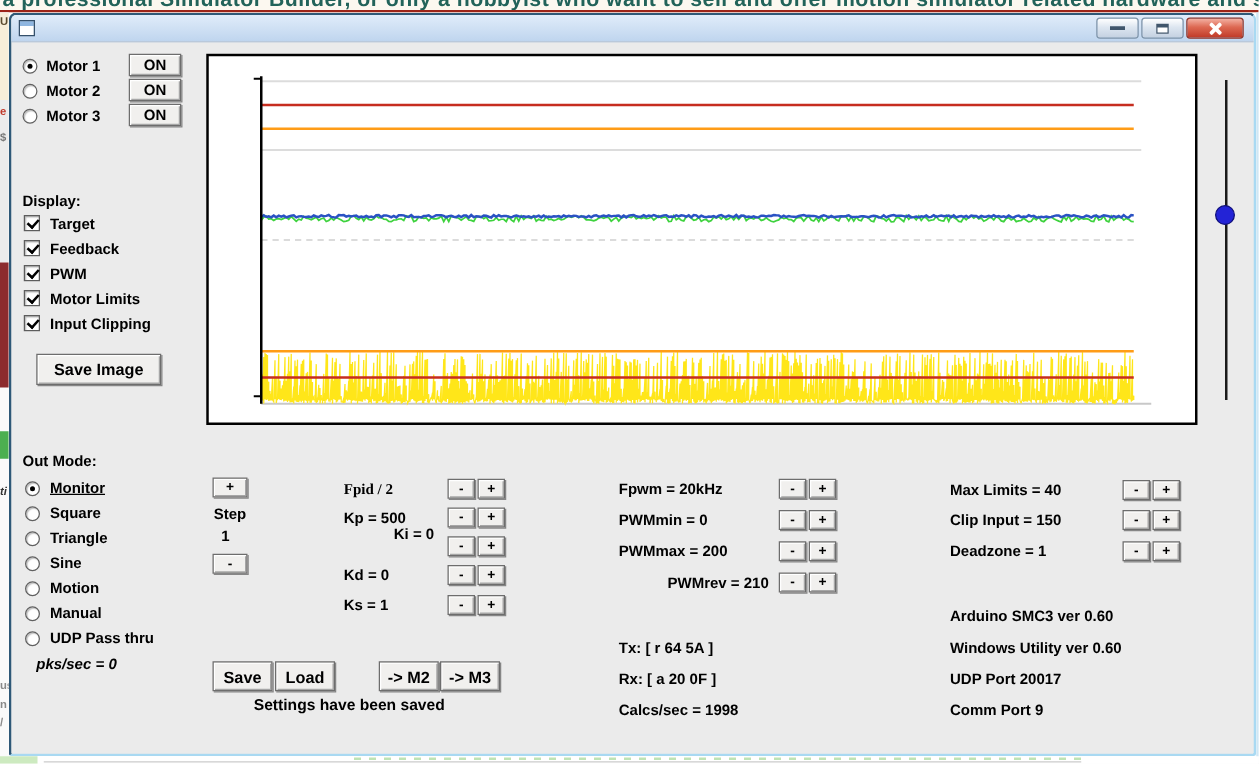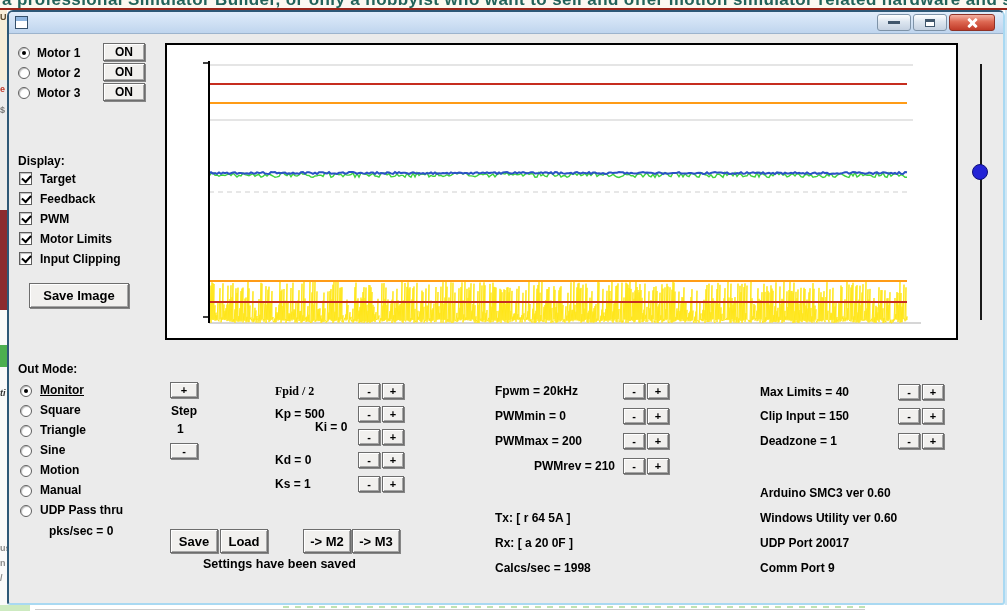--- a/index.html
+++ b/index.html
@@ -163,21 +163,21 @@
   <span class="radio" style="left:20px;top:425px;"></span>
   <span class="lbl" style="left:40px;top:423px;">Triangle</span>
   <span class="radio" style="left:20px;top:445px;"></span>
   <span class="lbl" style="left:40px;top:443px;">Sine</span>
   <span class="radio" style="left:20px;top:465px;"></span>
   <span class="lbl" style="left:40px;top:463px;">Motion</span>
   <span class="radio" style="left:20px;top:485px;"></span>
   <span class="lbl" style="left:40px;top:483px;">Manual</span>
   <span class="radio" style="left:20px;top:505px;"></span>
   <span class="lbl" style="left:40px;top:503px;">UDP Pass thru</span>
-  <span class="lbl" style="left:49px;top:524px;">pks/sec = 0</span>
+  <span class="lbl" style="left:29px;top:524px;font-style:italic;">pks/sec = 0</span>
 
   <button class="btn3d spin" style="left:170px;top:382px;width:28px;height:16px;">+</button>
   <span class="lbl" style="left:171px;top:404px;">Step</span>
   <span class="lbl" style="left:177px;top:422px;">1</span>
   <button class="btn3d spin" style="left:170px;top:443px;width:28px;height:16px;">-</button>
 
   <span class="lbl" style="left:275px;top:384px;font-family:Liberation Serif, serif;">Fpid / 2</span>
   <button class="btn3d spin" style="left:358px;top:383px;width:22px;height:16px;">-</button>
   <button class="btn3d spin" style="left:382px;top:383px;width:22px;height:16px;">+</button>
   <span class="lbl" style="left:275px;top:407px;">Kp = 500</span>

